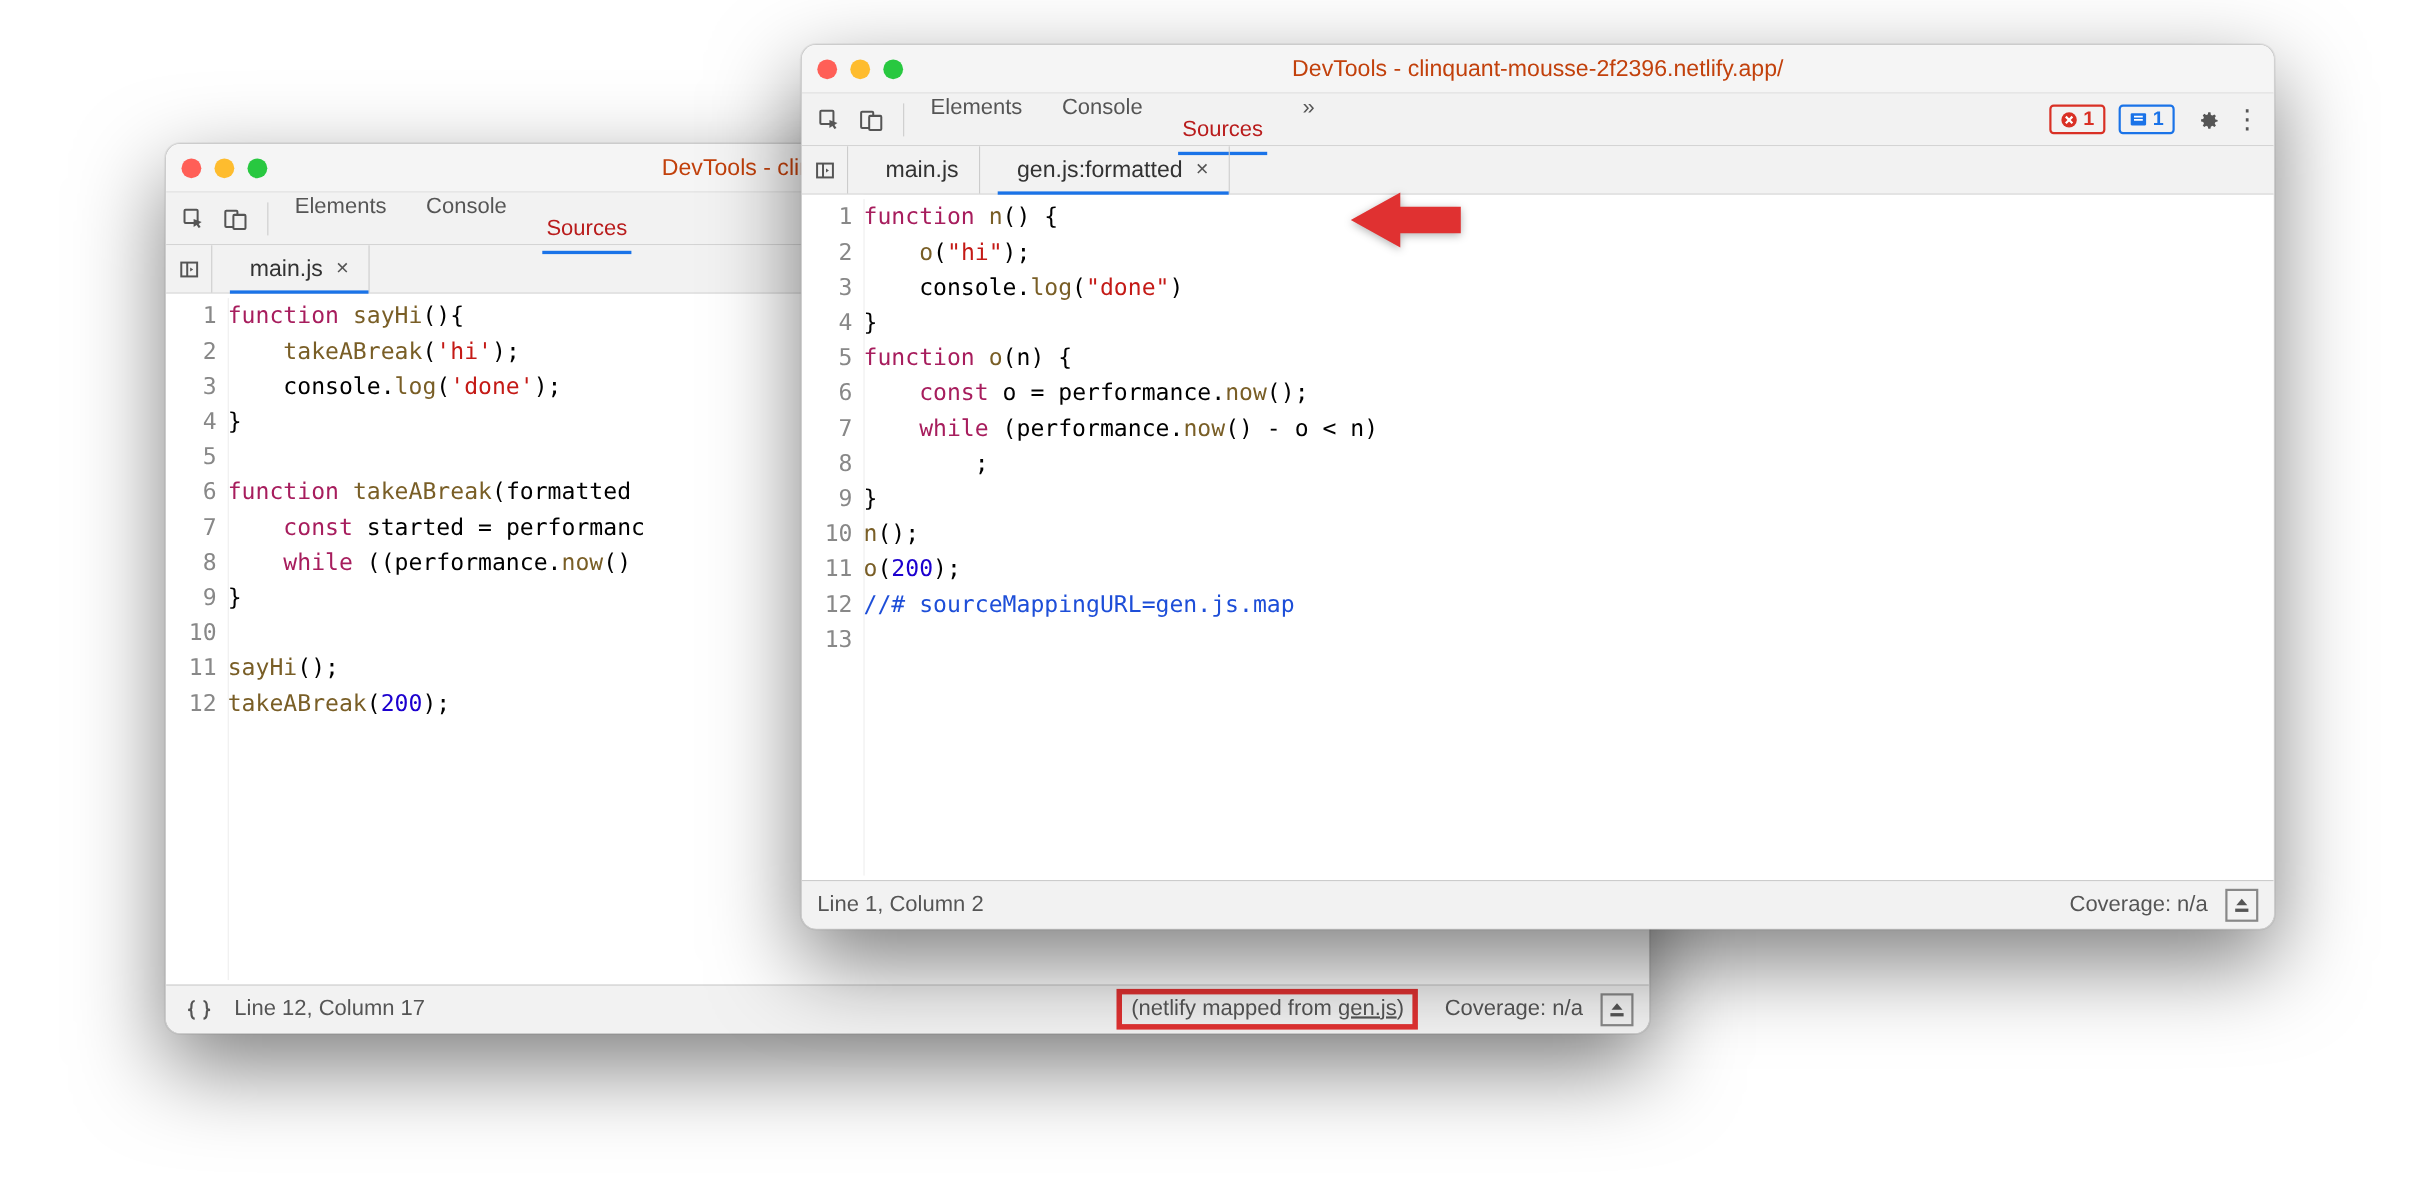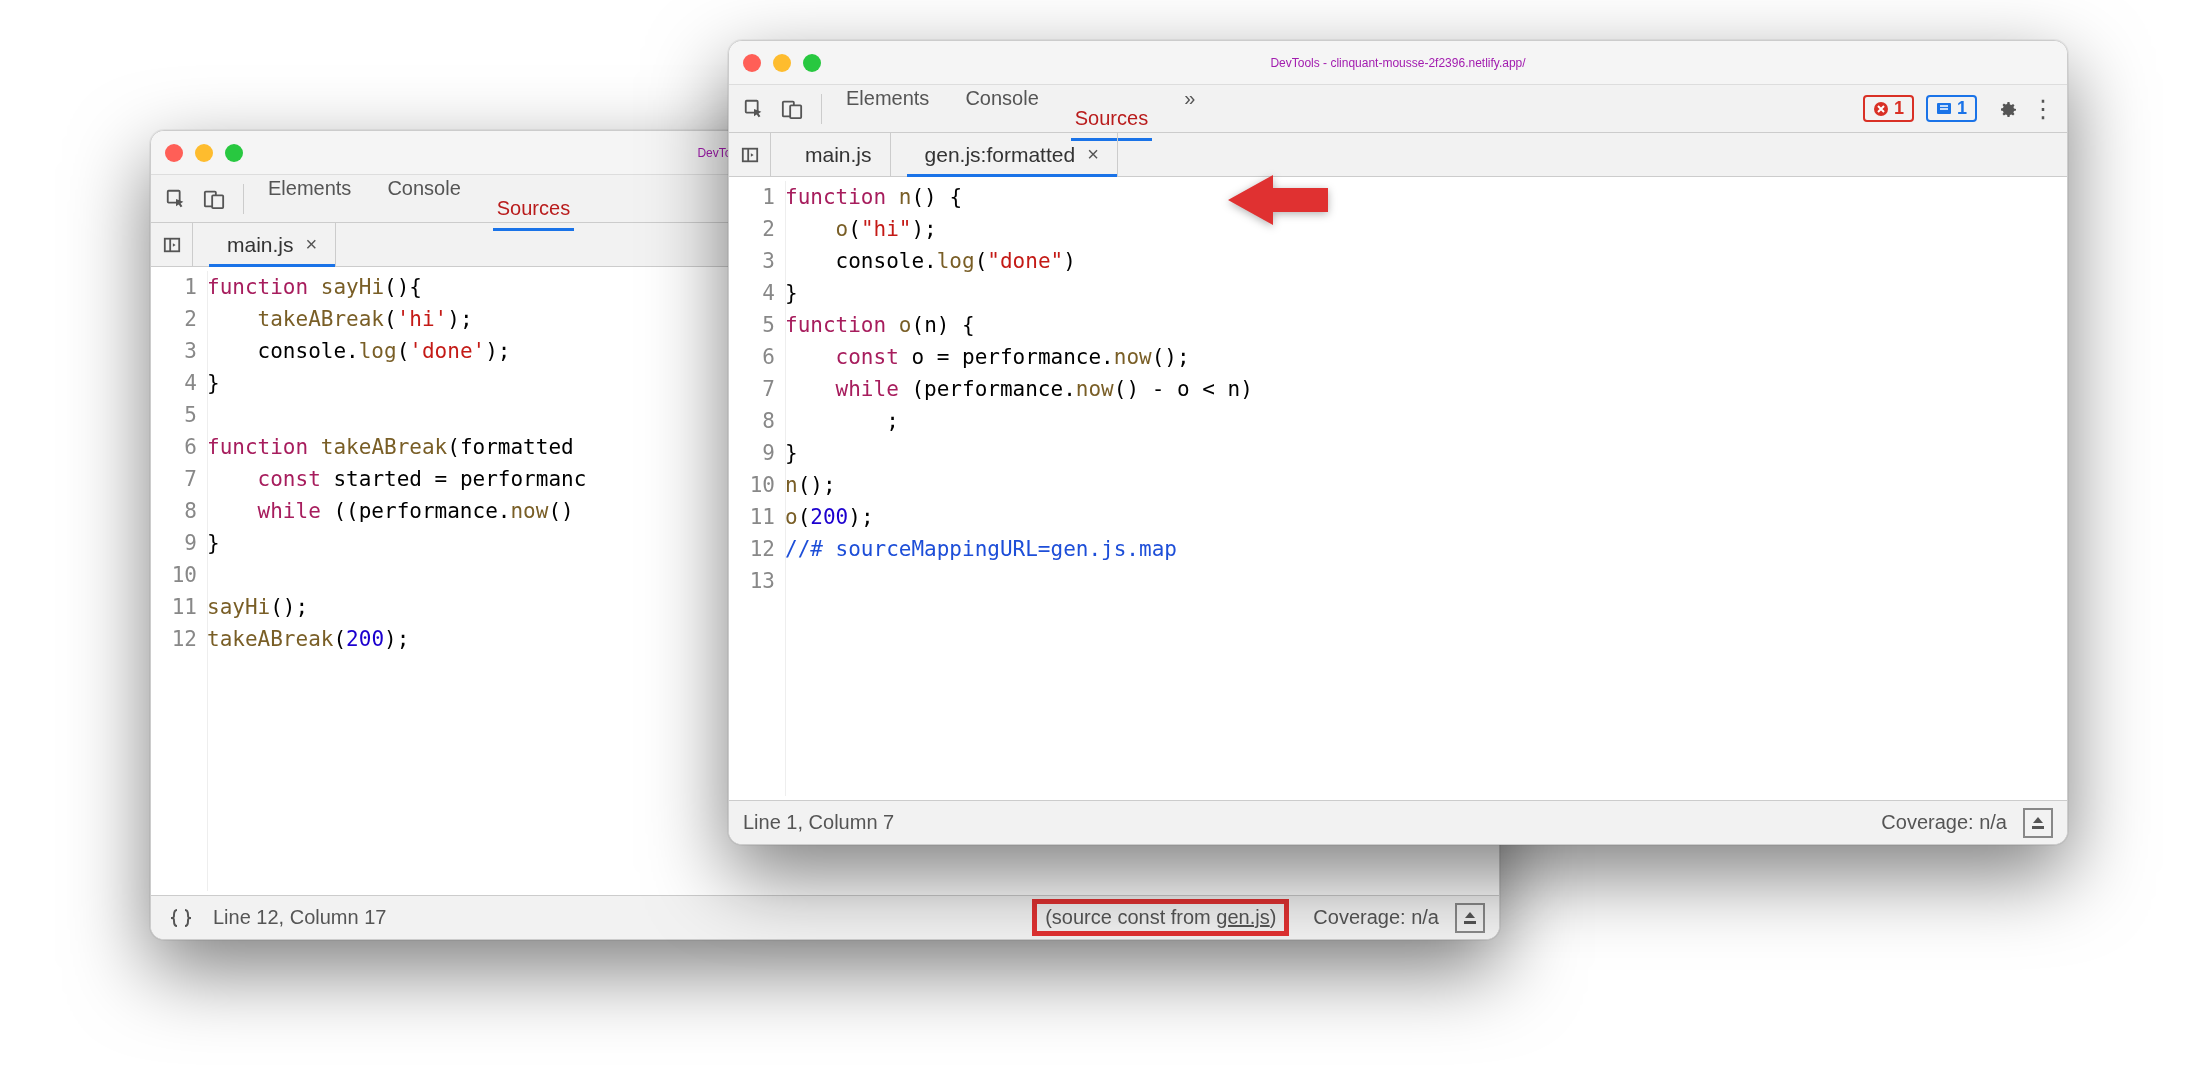--- a/index.html
+++ b/index.html
@@ -2,21 +2,21 @@
 <html><head>
 <meta charset="utf-8">
 <style>
 * { margin:0; padding:0; box-sizing:border-box; }
 body { font-family:-apple-system,BlinkMacSystemFont,"Segoe UI",sans-serif; background:#fff; position:relative; width:2206px; height:1082px; }
 .window { position:absolute; background:#fff; border:1px solid #ccc; border-radius:14px; box-shadow:0 30px 80px rgba(0,0,0,.5),0 0 0 1px rgba(0,0,0,.05); overflow:hidden; display:flex; flex-direction:column; }
 .titlebar { height:44px; display:flex; align-items:center; padding:0 14px; background:#f5f5f5; border-bottom:1px solid #ddd; position:relative; }
 .traffic { display:flex; gap:12px; }
 .tl { width:18px; height:18px; border-radius:50%; }
 .tl.red{background:#ff5f57;} .tl.yel{background:#febc2e;} .tl.grn{background:#28c840;}
-.wtitle { position:absolute; left:0; right:0; text-align:center; font-size:12px; color:#a21caf; font-weight:500; pointer-events:none; }
+.wtitle { position:absolute; left:0; right:0; text-align:center; font-size:21px; color:#c2410c; font-weight:500; pointer-events:none; }
 .toolbar { height:48px; display:flex; align-items:center; border-bottom:1px solid #ccc; background:#f2f2f2; padding:0 6px; }
 .tbtn { width:38px; height:36px; display:flex; align-items:center; justify-content:center; color:#555; cursor:pointer; }
 .vsep { width:1px; height:30px; background:#ccc; margin:0 10px; }
 .tabs { display:flex; gap:28px; padding:0 10px; }
 .tab { font-size:20px; color:#555; padding:10px 4px; cursor:pointer; position:relative; }
 .tab.active { color:#b91c1c;margin-top:20px; }
 .tab.active::after { content:""; position:absolute; left:0; right:0; bottom:-1px; height:3px; background:#1a73e8; }
 .spacer { flex:1; }
 .badge { display:inline-flex; align-items:center; gap:5px; border:2px solid; border-radius:4px; padding:1px 8px; font-size:18px; font-weight:600; margin-right:12px; cursor:pointer; }
 .badge.err{border-color:#d93025;color:#d93025;} .badge.info{border-color:#1a73e8;color:#1a73e8;}
@@ -113,21 +113,21 @@
 <span class="fn">takeABreak</span>(<span class="num">200</span>);</div>
   </div>
   <div class="statusbar">
     <div class="pretty">
         <svg width="24" height="20" viewBox="0 0 24 20" fill="none" stroke="currentColor" stroke-width="2">
           <path d="M8 2c-3 0-3 3-3 5s0 3-3 3c3 0 3 1 3 3s0 5 3 5M16 2c3 0 3 3 3 5s0 3 3 3c-3 0-3 1-3 3s0 5-3 5"></path>
         </svg>
       </div>
     <span>Line 12, Column 17</span>
     <div class="redbox">
-      <span>(source const from </span><span class="lnk">gen.js</span><span>)</span>
+      <span>(netlify mapped from </span><span class="lnk">gen.js</span><span>)</span>
     </div>
     <span style="margin-left:8px;">Coverage: n/a</span>
     <div class="sbtn">
         <svg width="16" height="16" viewBox="0 0 16 16" fill="currentColor">
           <rect x="2" y="11" width="12" height="3"></rect>
           <path d="M8 2l5 6H3z"></path>
         </svg>
       </div>
   </div>
 </div>
@@ -223,21 +223,21 @@
     <span class="kw">const</span> <span class="id">o</span> = performance.<span class="fn">now</span>();
     <span class="kw">while</span> (performance.<span class="fn">now</span>() - o &lt; n)
         ;
 }
 <span class="fn">n</span>();
 <span class="fn">o</span>(<span class="num">200</span>);
 <span class="cm">//# sourceMappingURL=gen.js.map</span>
 </div>
   </div>
   <div class="statusbar">
-    <span>Line 1, Column 7</span>
+    <span>Line 1, Column 2</span>
     <div class="spacer"></div>
     <span>Coverage: n/a</span>
     <div class="sbtn">
         <svg width="16" height="16" viewBox="0 0 16 16" fill="currentColor">
           <rect x="2" y="11" width="12" height="3"></rect>
           <path d="M8 2l5 6H3z"></path>
         </svg>
       </div>
   </div>
 </div>

